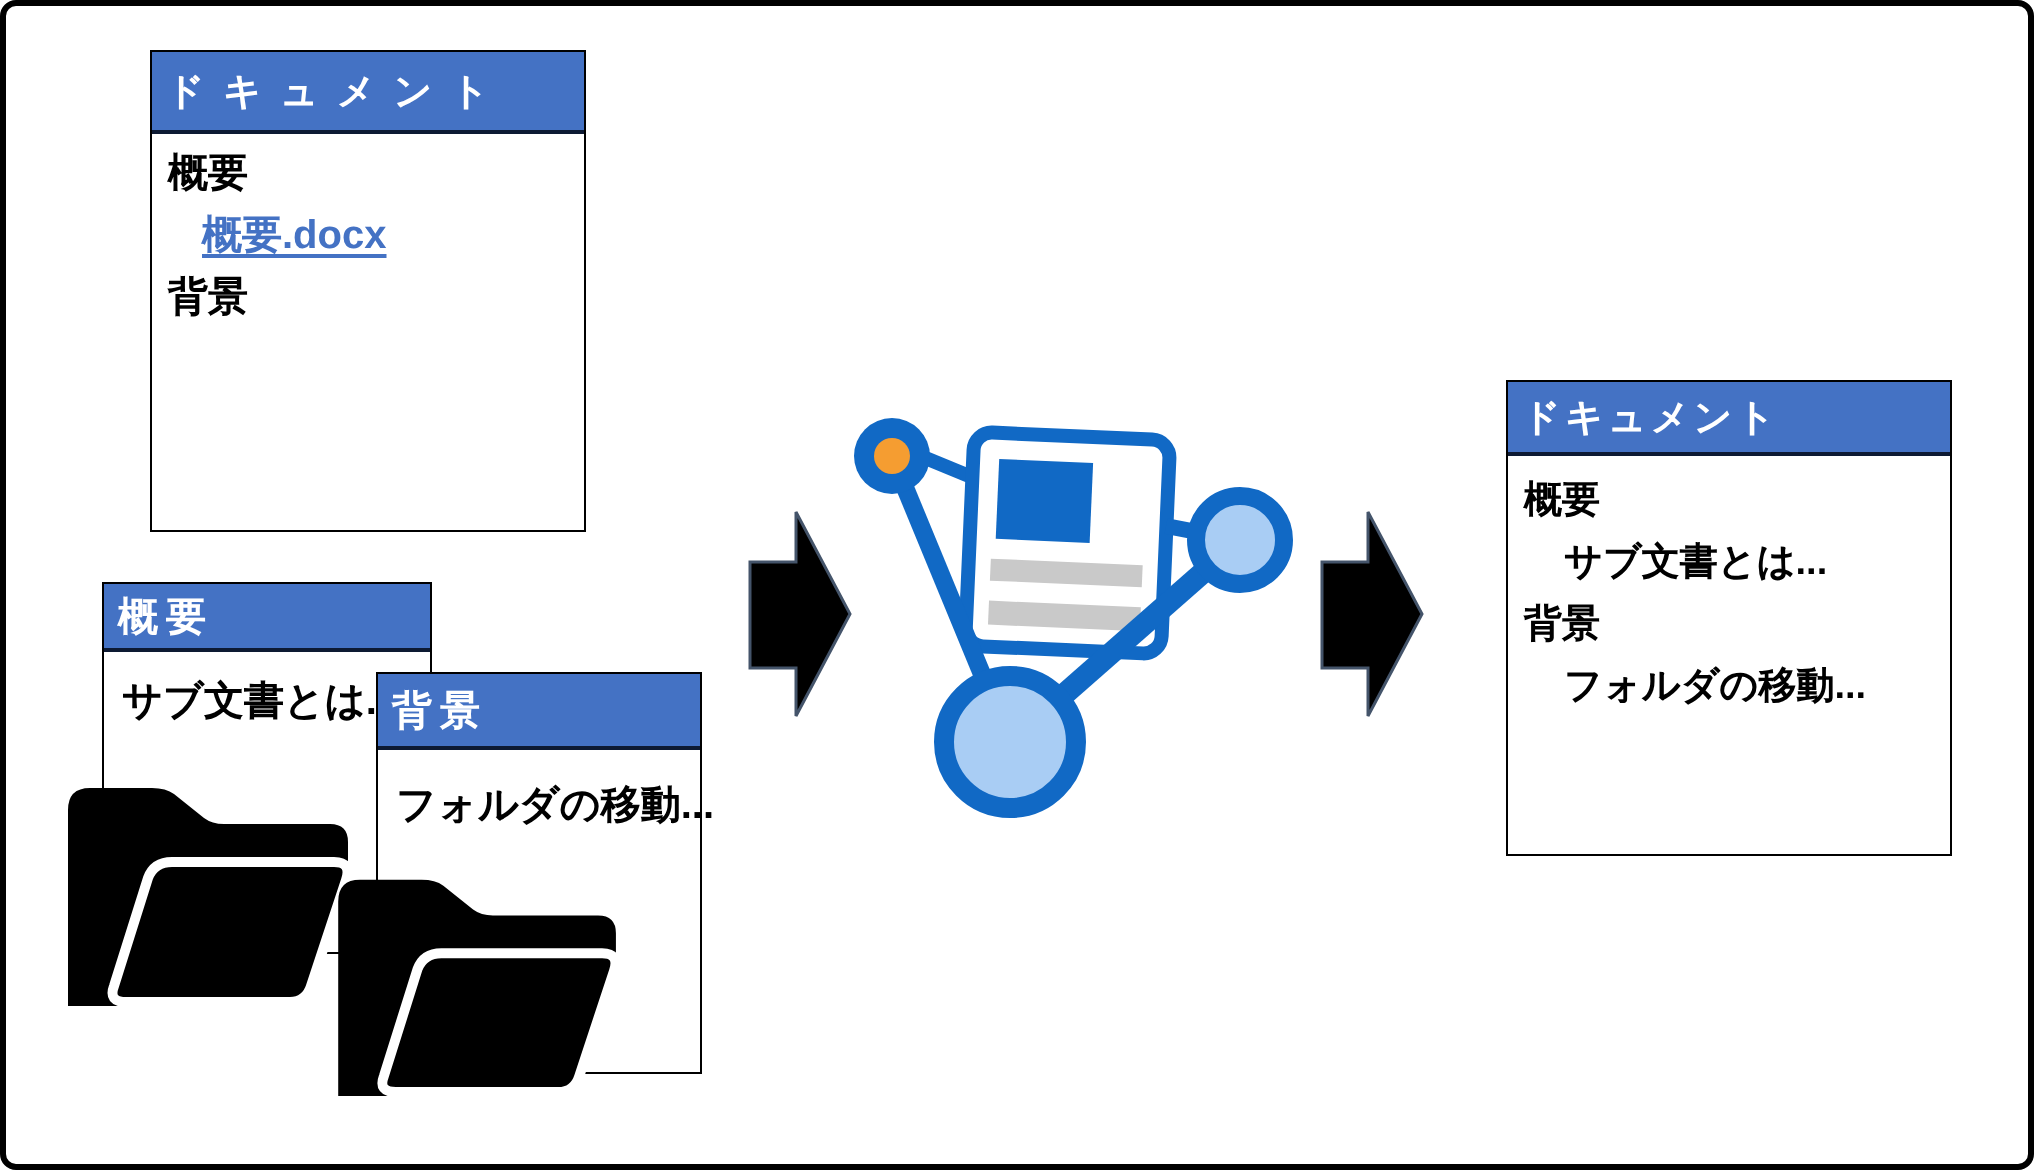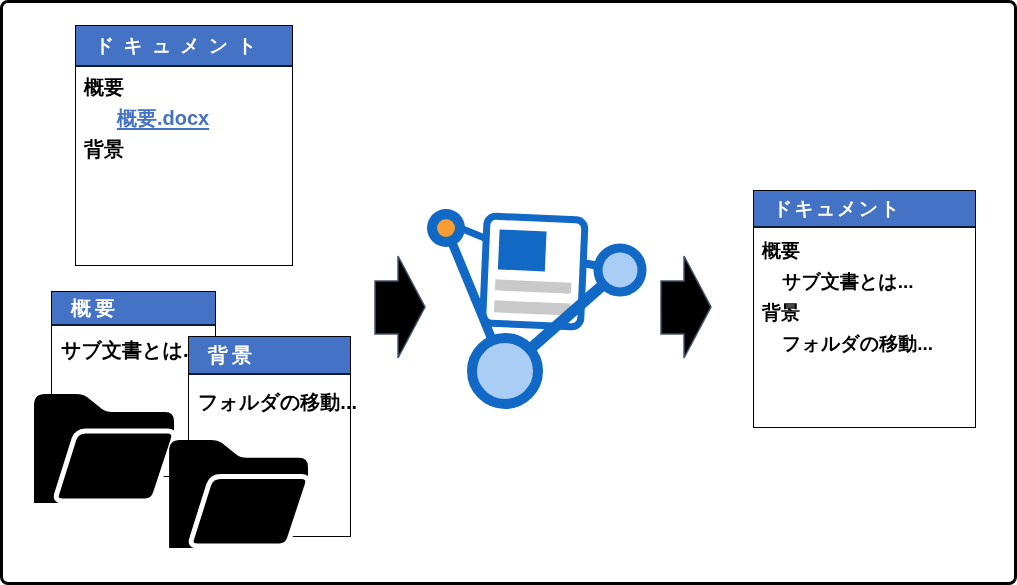--- a/index.html
+++ b/index.html
@@ -5,31 +5,31 @@
   html,body{margin:0;padding:0;background:#fff;}
   *{box-sizing:border-box;font-family:"Liberation Sans",sans-serif;}
   .frame{
     position:relative;width:1017px;height:585px;background:#fff;
     border:3px solid #000;border-radius:8px;overflow:hidden;
   }
   .win{position:absolute;background:#fff;border:1.5px solid #000;}
   .win .titlebar{
     background:#4472C4;color:#fff;font-weight:bold;
     border-bottom:2px solid #0d1a33;display:flex;align-items:center;
-    padding-left:19px;white-space:nowrap;overflow:hidden;
+    padding-left:7px;white-space:nowrap;overflow:hidden;
   }
   
   .src{left:72px;top:22px;width:218px;height:241px;z-index:1;}
   .src .titlebar{height:41px;font-size:19px;letter-spacing:9px;}
   .src .body{padding-top:5px;}
   .row-h{font-size:20px;font-weight:bold;color:#000;height:31px;line-height:31px;padding-left:8px;white-space:nowrap;}
   .row-link{height:31px;line-height:31px;padding-left:25px;white-space:nowrap;}
   .row-link span{
     color:#4472C4;font-size:20px;font-weight:bold;
-    text-decoration:underline;text-underline-offset:3px;cursor:pointer;margin-left:16px;
+    text-decoration:underline;text-underline-offset:3px;cursor:pointer;
   }
   
   .sub1{left:48px;top:288px;width:165px;height:186px;z-index:1;}
   .sub1 .titlebar{height:34px;font-size:20px;letter-spacing:4px;}
   .sub2{left:185px;top:333px;width:163px;height:201px;z-index:2;}
   .sub2 .titlebar{height:38px;font-size:20px;letter-spacing:4px;}
   .sub-body{font-size:20px;font-weight:bold;color:#000;white-space:nowrap;}
   .sub1 .sub-body{padding:11px 0 0 9px;}
   .sub2 .sub-body{padding:14px 0 0 9px;}
   

